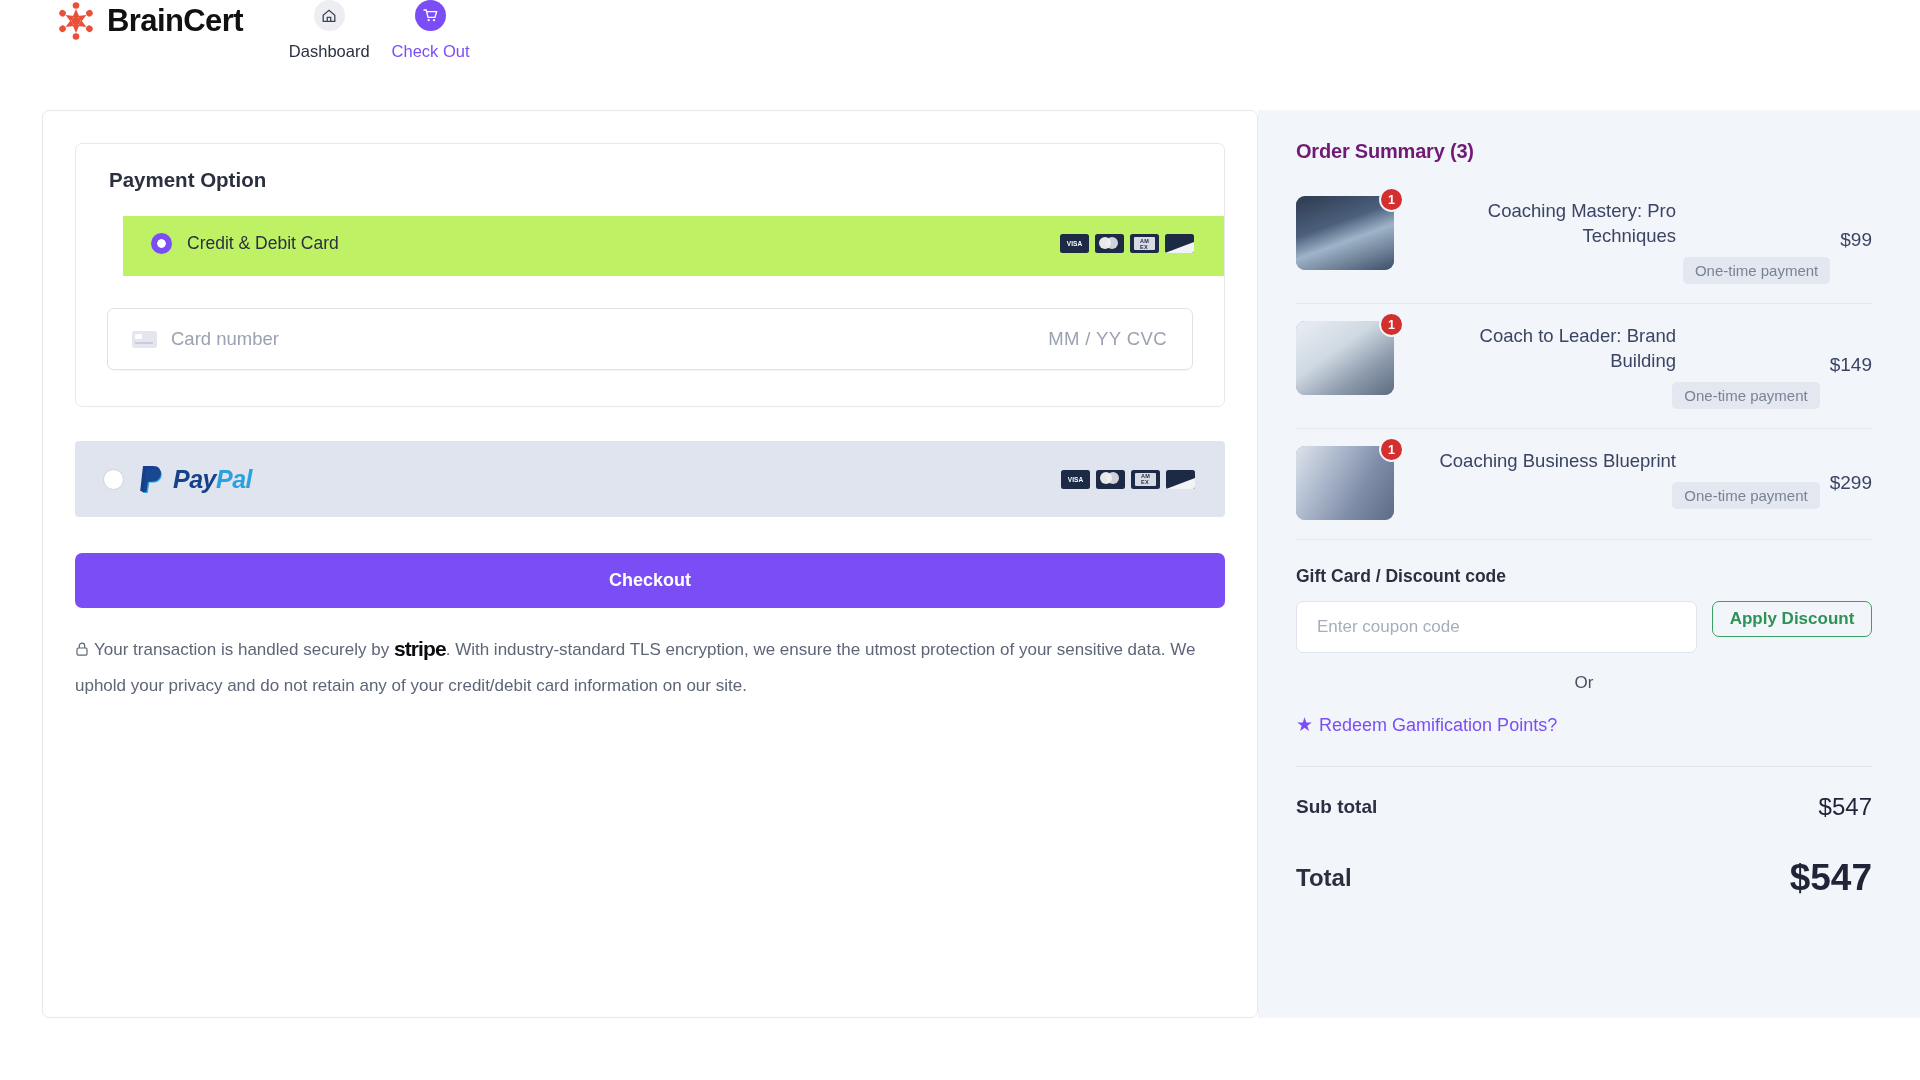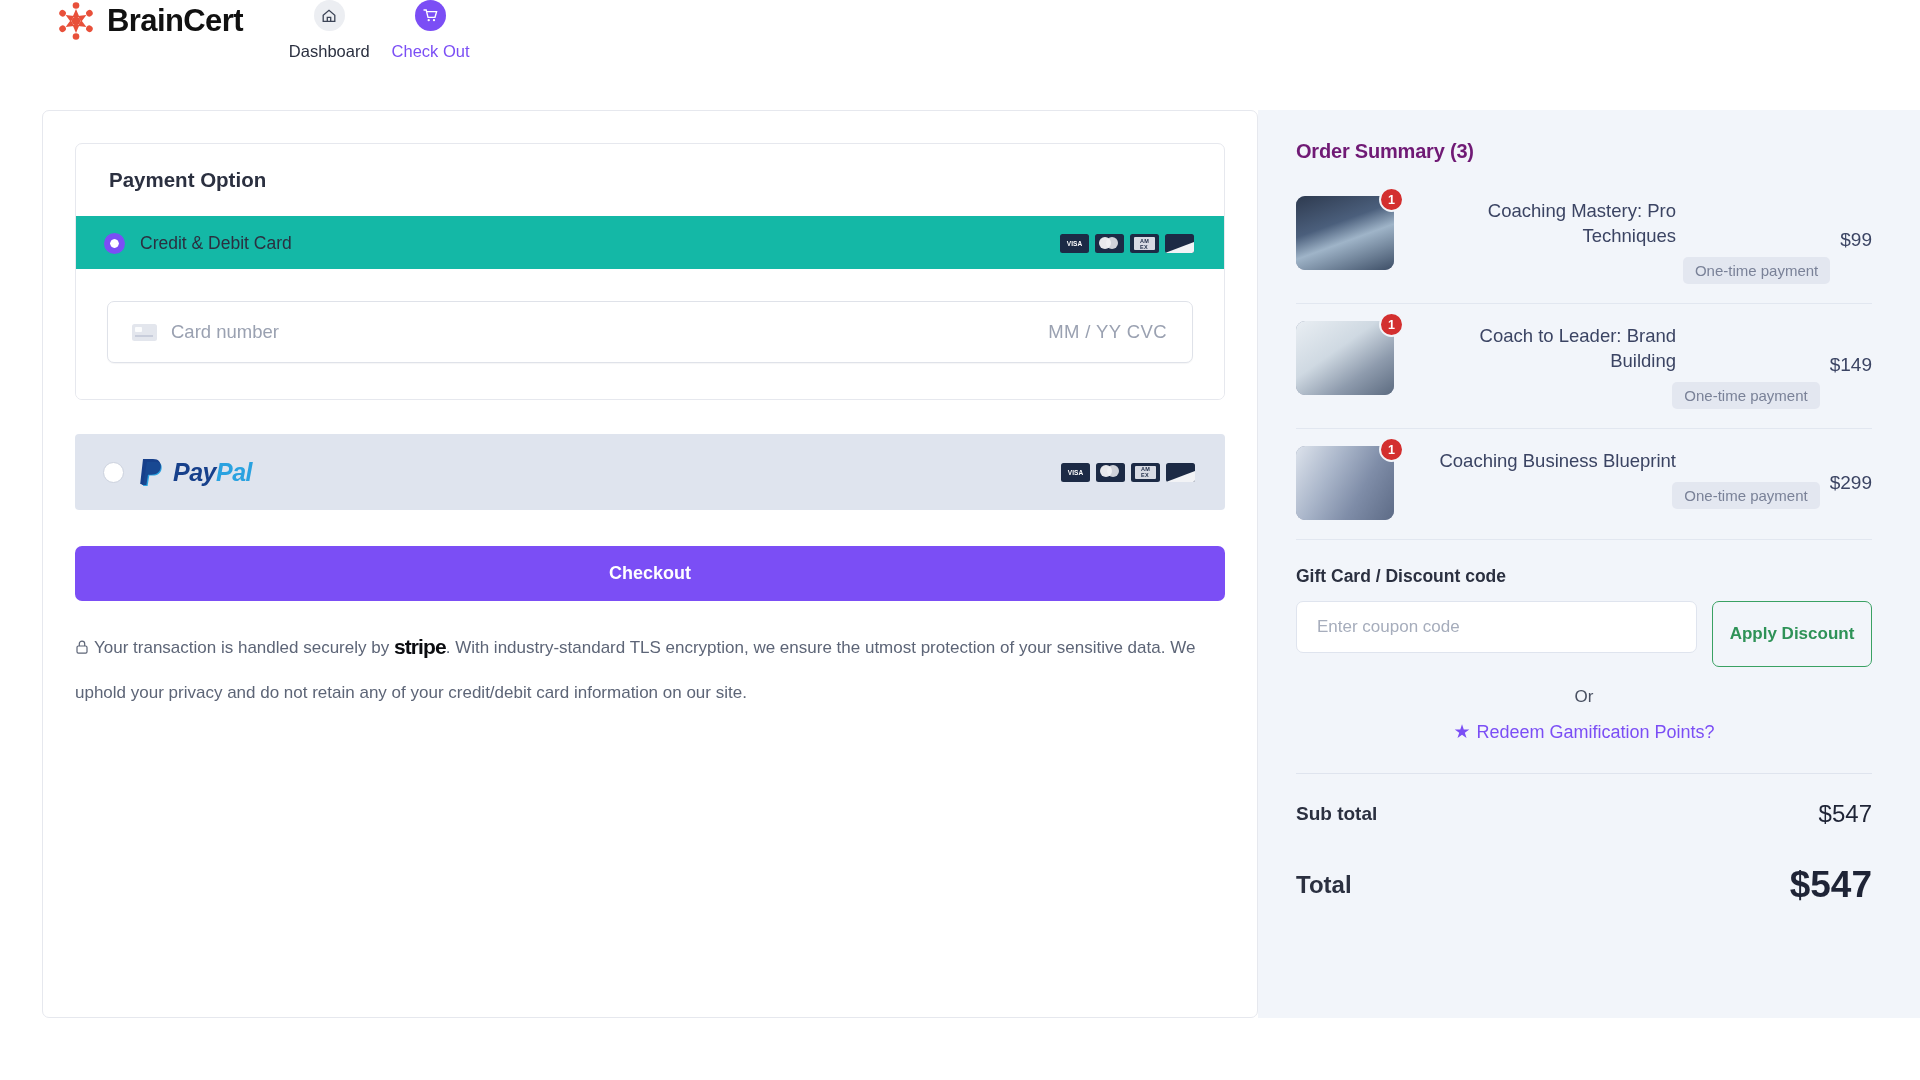--- a/index.html
+++ b/index.html
@@ -63,24 +63,25 @@
     border: 1px solid #e6e8ee;
     border-radius: 7px;
     overflow: hidden;
     background: #fff;
   }
   .pay-card-title {
     padding: 24px 33px;
     font-size: 20.5px; font-weight: bold; color: #2b3040;
   }
   .pay-row {
-    background: #14b8a6;
+    background: #bef264;
     display: flex; align-items: center; justify-content: space-between;
-    padding: 17px 30px 15px 28px;
+    padding: 17px 30px 22px 28px;
     cursor: pointer;
+    margin-left: 47px;
   }
   .pay-row-left { display: flex; align-items: center; gap: 15px; }
   .radio {
     width: 21px; height: 21px; border-radius: 50%;
     display: block; flex: none;
   }
   .radio.on {
     background: #7b4ef5;
     border: 6px solid #7b4ef5;
     box-shadow: inset 0 0 0 5px #ffffff;
@@ -162,21 +163,21 @@
     background: #7b4ef5; border: none; border-radius: 7px;
     color: #ffffff; font-size: 18px; font-weight: bold;
     font-family: "Liberation Sans", sans-serif;
     cursor: pointer;
     display: flex; align-items: center; justify-content: center;
   }
 
   
   .disclaimer {
     margin-top: 24px;
-    font-size: 17px; line-height: 43px; color: #5d6577;
+    font-size: 17px; line-height: 34px; color: #5d6577;
   }
   .lock-ico { display: inline-block; vertical-align: -2px; margin-right: 5px; }
   .stripe-word {
     font-size: 21px; font-weight: bold; color: #0b0c10;
     letter-spacing: -.9px; vertical-align: -1px;
   }
 
   
   .os-title {
     font-size: 20px; font-weight: bold; color: #701a75;
@@ -227,29 +228,29 @@
   .disc-row { display: flex; gap: 15px; }
   .coupon-input {
     flex: 1; height: 52px;
     border: 1px solid #dfe4ee; border-radius: 7px;
     background: #ffffff; padding: 0 20px;
     font-size: 17px; color: #2b3040;
     font-family: "Liberation Sans", sans-serif;
   }
   .coupon-input::placeholder { color: #a6adbc; }
   .apply-btn {
-    width: 160px; height: 66px;
+    width: 160px; height: 36px;
     border: 1.5px solid #3aa163; border-radius: 7px;
     background: transparent; color: #2e9257;
     font-size: 17px; font-weight: bold; cursor: pointer;
     font-family: "Liberation Sans", sans-serif;
   }
   .or-text { text-align: center; font-size: 17px; color: #4a5162; margin-top: 20px; }
   .redeem {
-    text-align: center; margin-top: 13px;
+    text-align: left; margin-top: 20px;
     font-size: 18px; color: #7b4ef5; cursor: pointer;
   }
   .star { color: #7b4ef5; font-size: 19px; margin-right: 6px; }
 
   .divider { border-top: 1px solid #dfe4ee; margin-top: 30px; }
   .tot-row {
     display: flex; align-items: center; justify-content: space-between;
     padding-top: 26px;
   }
   .tot-label-sm { font-size: 19px; font-weight: bold; color: #2b3040; }

